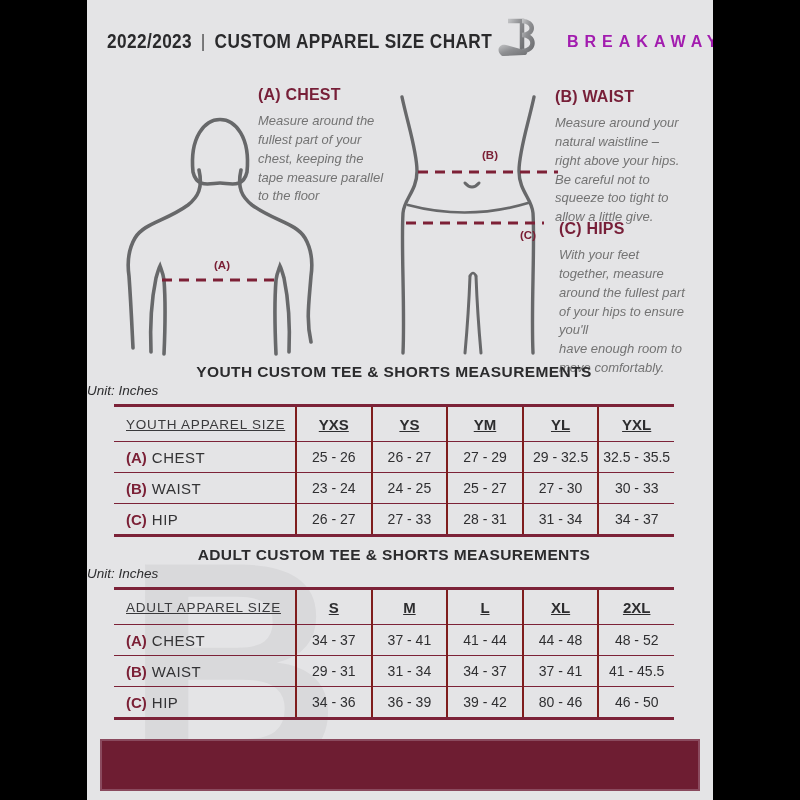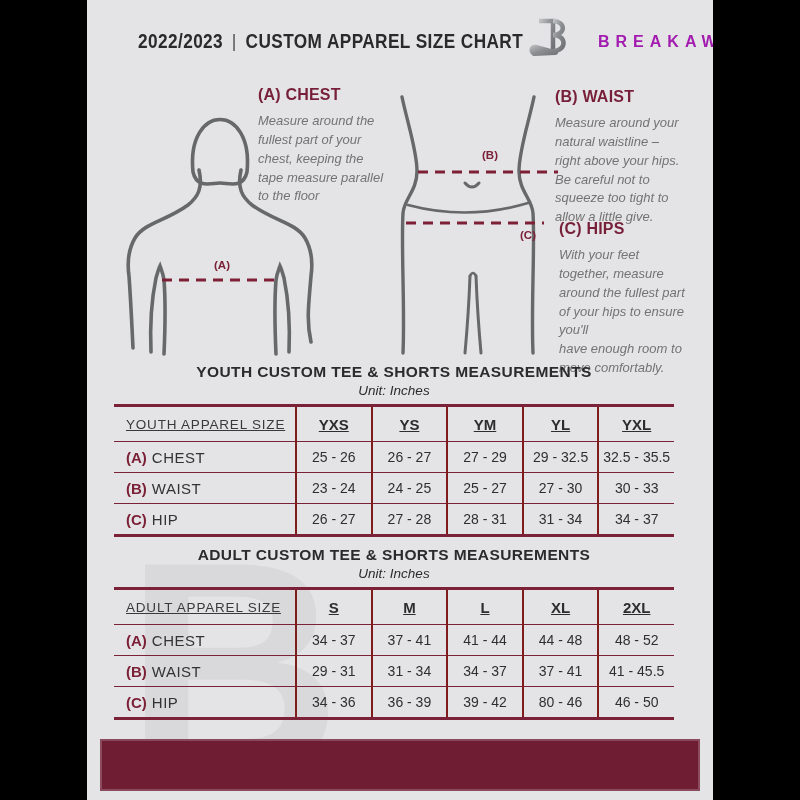--- a/index.html
+++ b/index.html
@@ -12,21 +12,21 @@
     position:absolute; left:87px; top:0; width:626px; height:800px;
     background:#e4e4e6; overflow:hidden;
   }
   
   .watermark {
     position:absolute; left:38px; top:532px; z-index:0;
     font-size:300px; font-weight:bold; line-height:0.9;
     color:#d9d9db; user-select:none;
   }
   
-  .hdr { position:absolute; left:0; top:0; width:626px; height:70px; z-index:1;margin-left:31px; }
+  .hdr { position:absolute; left:0; top:0; width:626px; height:70px; z-index:1; }
   .hdr-title {
     position:absolute; left:20px; top:29px;
     display:flex; align-items:center; gap:11px;
     font-weight:bold; font-size:21px; color:#2a2a2c; letter-spacing:0.5px;
     transform:scaleX(0.82); transform-origin:left center; white-space:nowrap;
   }
   .hdr-sep { font-weight:normal; color:#3a3a3c; font-size:19px; }
   .logo { position:absolute; left:406px; top:14px; }
   .brand {
     position:absolute; left:480px; top:33px;
@@ -54,21 +54,21 @@
   }
   
   .section { position:absolute; left:0; width:614px; z-index:1; }
   .section-youth { top:363px; }
   .section-adult { top:546px; }
   .tbl-title {
     text-align:center; font-weight:bold; font-size:15.5px;
     color:#2b2b2d; letter-spacing:0.4px;
   }
   .tbl-unit {
-    text-align:center; font-style:italic; font-size:13.5px; color:#2c2c2e; margin-top:2px;
+    text-align:left; font-style:italic; font-size:13.5px; color:#2c2c2e; margin-top:2px;
   }
   table.size-table {
     width:560px; margin:6px auto 0; border-collapse:collapse;
     border-top:3px solid #7c2238; border-bottom:3px solid #7c2238;
     background:transparent;
   }
   .size-table col.c0 { width:32.5%; }
   .size-table col.cv { width:13.5%; }
   .size-table th, .size-table td {
     border-bottom:1px solid #7c2238; padding:0; text-align:center; background:transparent;
@@ -212,21 +212,21 @@
           <td class="rowlab"><span class="pref">(B)</span><span class="rlab">WAIST</span></td>
           <td>23 - 24</td>
           <td>24 - 25</td>
           <td>25 - 27</td>
           <td>27 - 30</td>
           <td>30 - 33</td>
         </tr>
         <tr>
           <td class="rowlab"><span class="pref">(C)</span><span class="rlab">HIP</span></td>
           <td>26 - 27</td>
-          <td>27 - 28</td>
+          <td>27 - 33</td>
           <td>28 - 31</td>
           <td>31 - 34</td>
           <td>34 - 37</td>
         </tr>
       </tbody>
     </table>
   </div>
 
   <div class="section section-adult">
     <div class="tbl-title">ADULT CUSTOM TEE &amp; SHORTS MEASUREMENTS</div>

